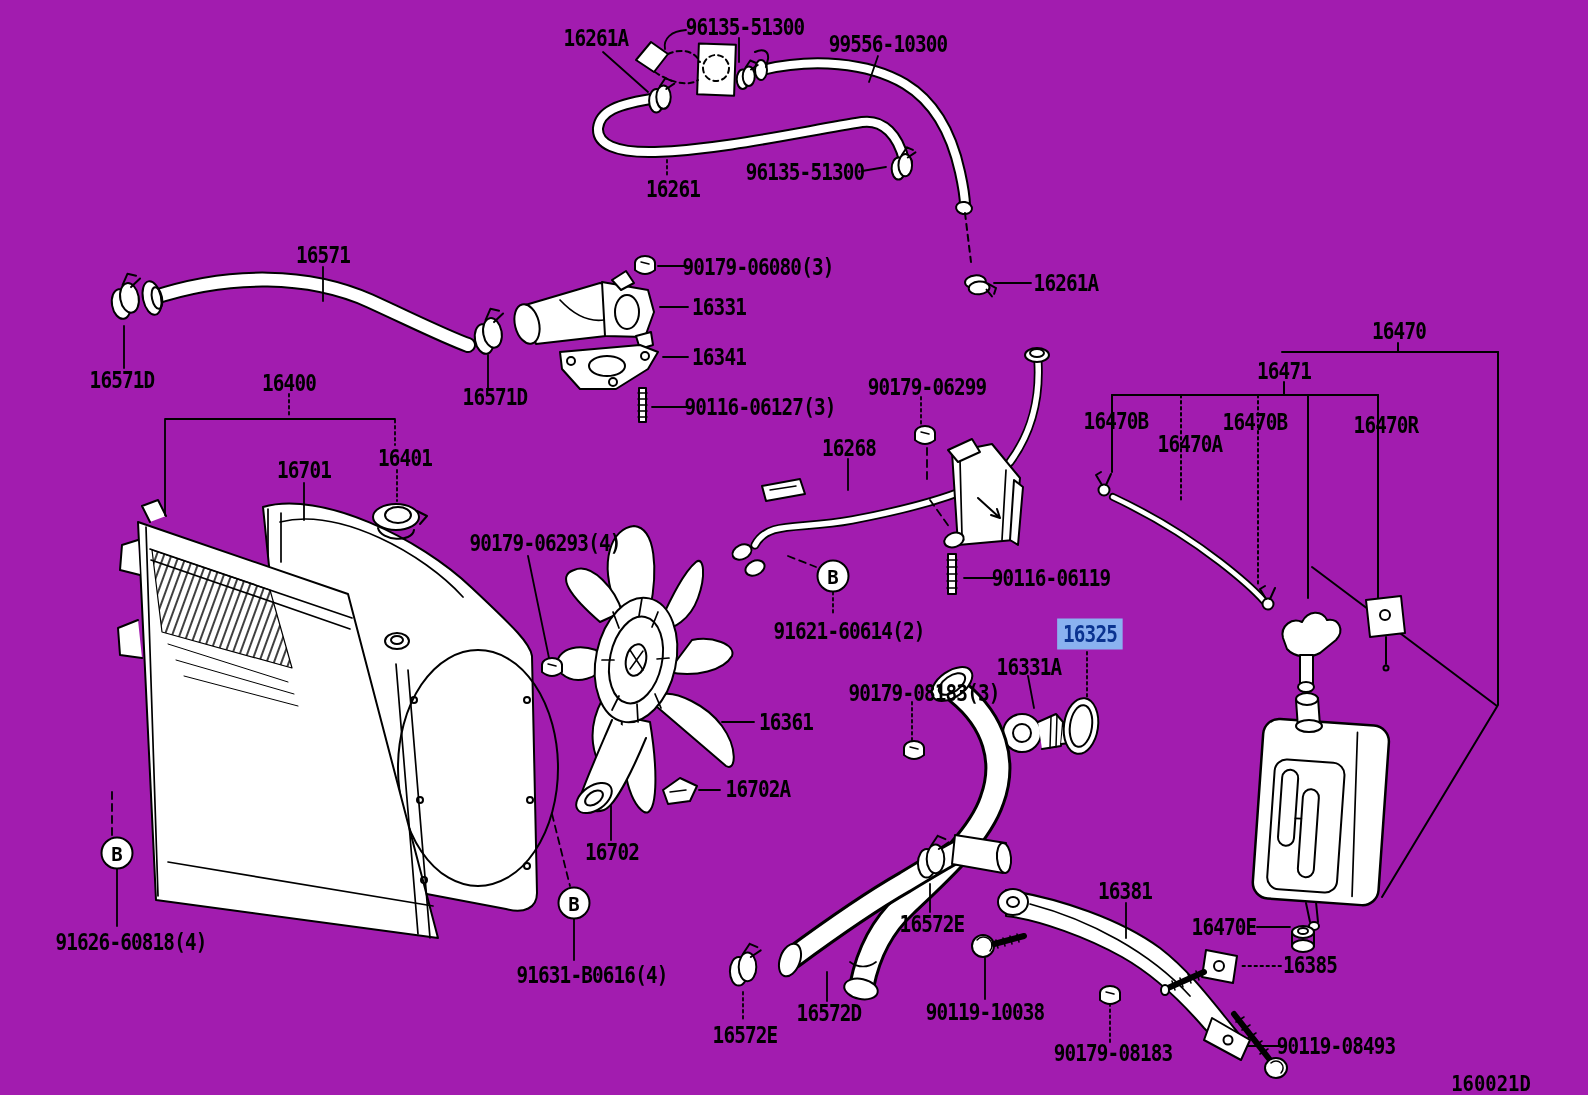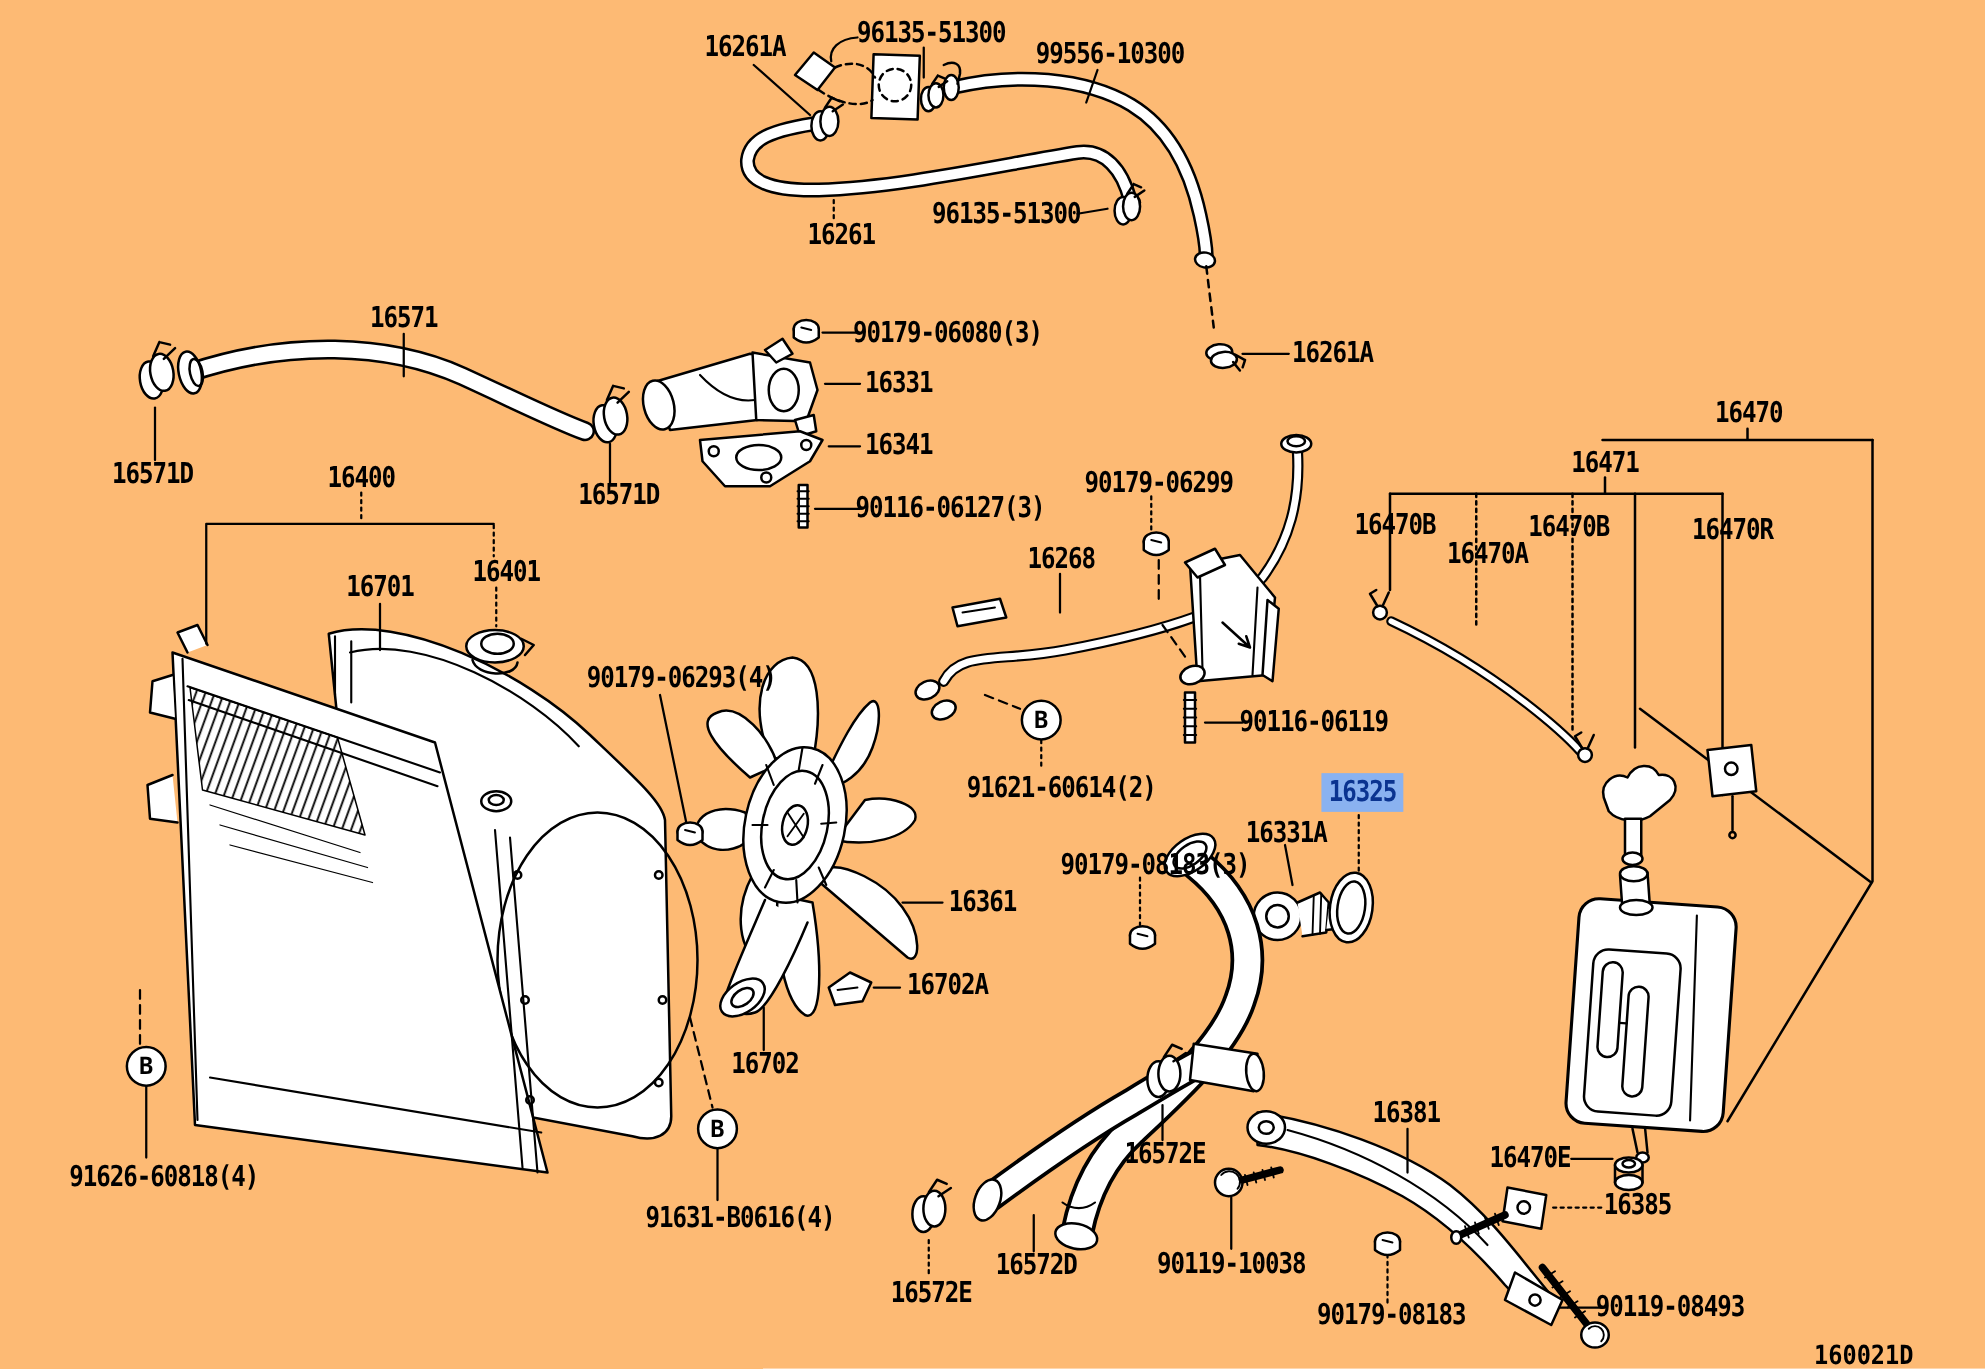--- a/index.html
+++ b/index.html
@@ -1,16 +1,16 @@
 <!DOCTYPE html>
 <html><head>
 <meta charset="utf-8">
 <style>
   html,body{margin:0;padding:0;background:#fff;}
-  #stage{position:relative;width:1588px;height:1095px;background:#fdba74;overflow:hidden;
+  #stage{position:relative;width:1588px;height:1095px;background:#a21caf;overflow:hidden;
          font-family:"DejaVu Sans Mono", monospace;}
   #art{position:absolute;left:0;top:0;}
   .lbl{position:absolute;transform:translate(-50%,-50%) scaleX(0.84);transform-origin:center;
        font:bold 23px "DejaVu Sans Mono", monospace;letter-spacing:-1px;color:#000;
        white-space:nowrap;line-height:1;}
   .lbl.hl{padding:4px 7px;}
   .bref{position:absolute;width:29px;height:29px;border:2.5px solid #000;border-radius:50%;
         transform:translate(-50%,-50%);display:flex;align-items:center;justify-content:center;
         font:bold 19px "DejaVu Sans Mono", monospace;color:#000;background:#fff;}
   .code{position:absolute;transform:translate(-50%,-50%) scaleX(0.9);

